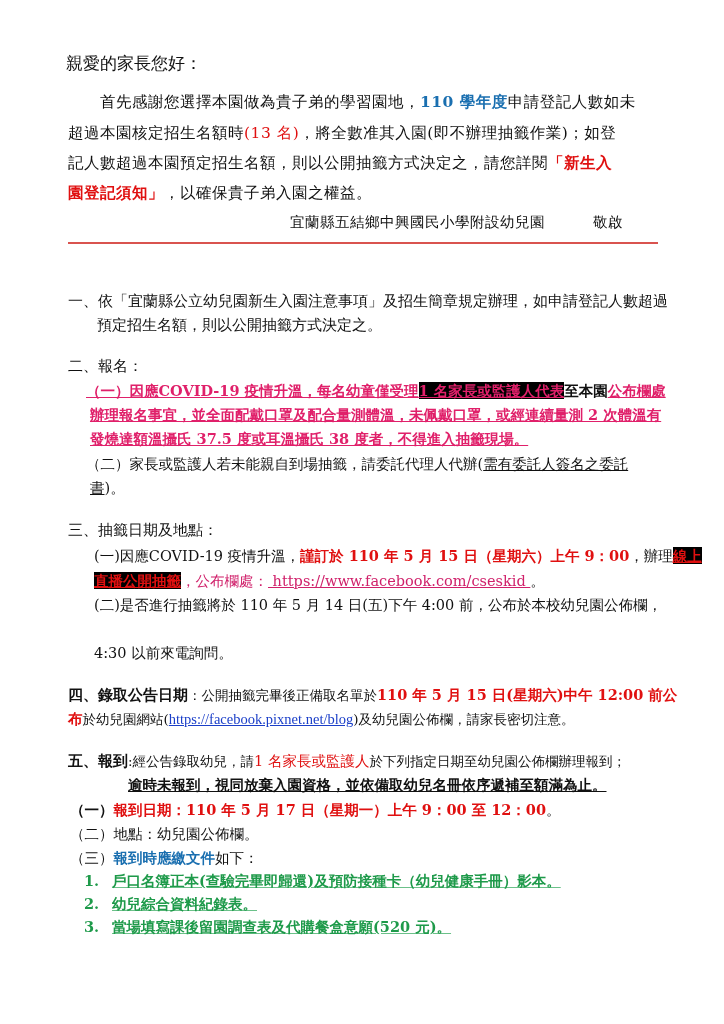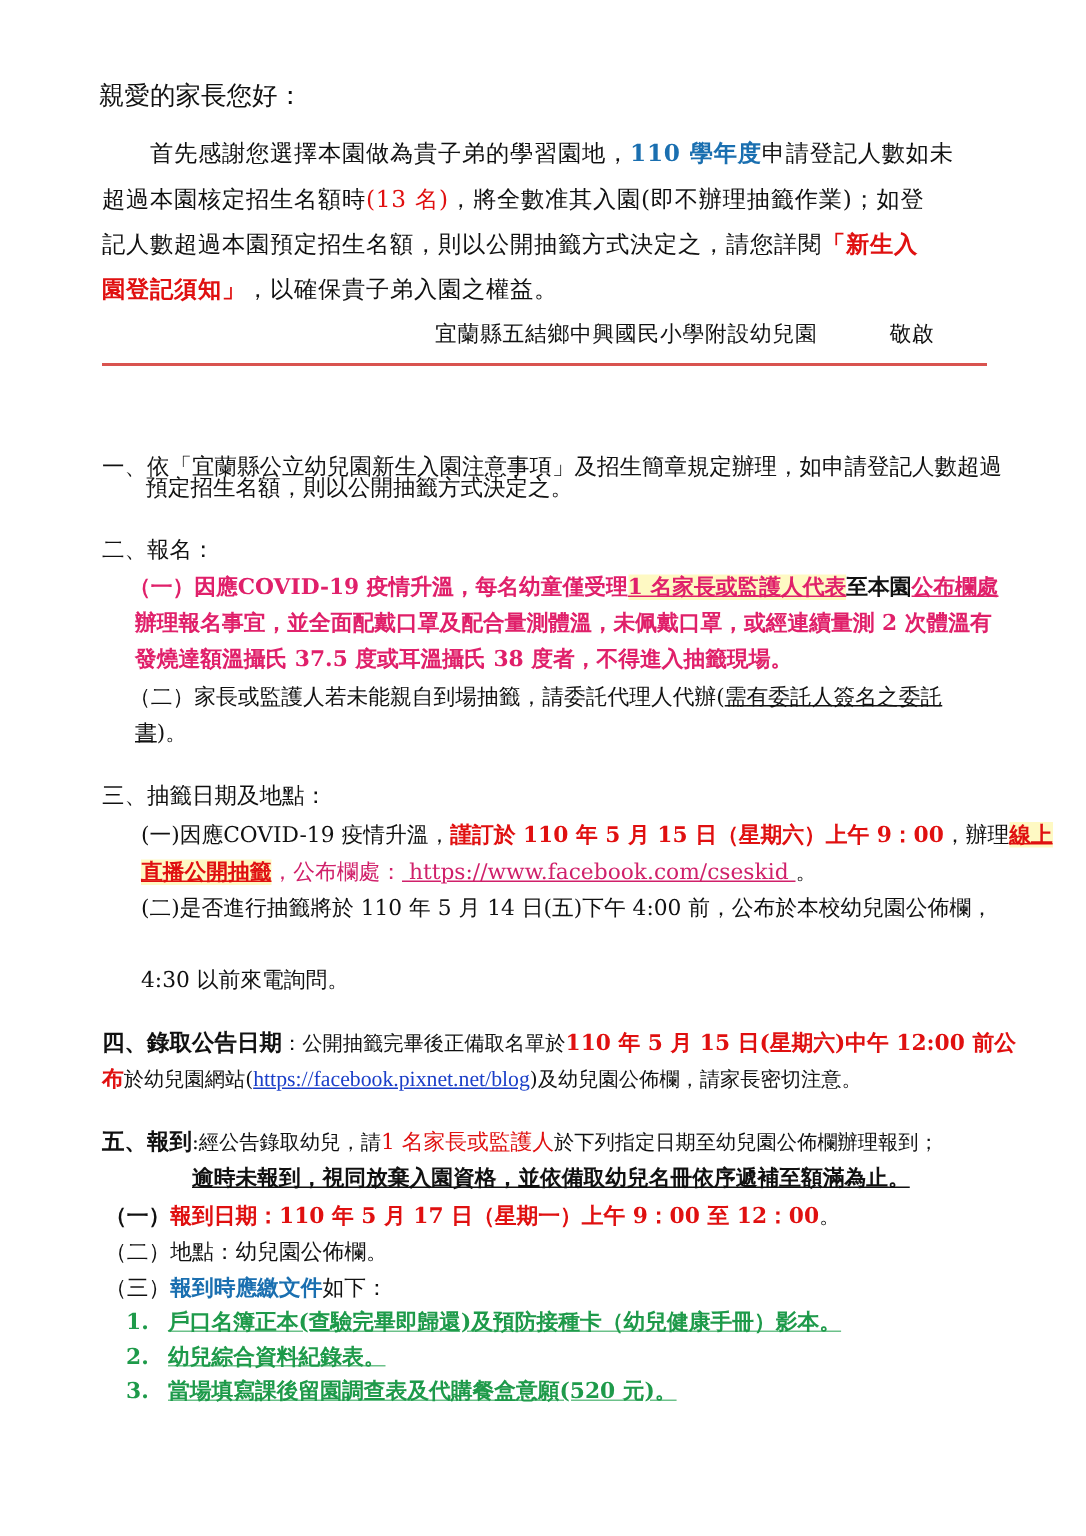--- a/index.html
+++ b/index.html
@@ -6,22 +6,22 @@
   body { width:724px; height:1024px; position:relative; overflow:hidden;
          font-family:"DejaVu Serif", "Liberation Serif", serif; color:#111; }
   .page { position:absolute; left:0; top:0; width:612px; height:1024px; }
   .sans { font-family:"DejaVu Sans", "Liberation Sans", sans-serif; }
   .line { position:absolute; white-space:nowrap; }
   .greeting { left:66px; top:52px; font-size:17px; }
   .p { font-size:15.5px; letter-spacing:0.5px; }
   .blue { color:#1a6fb0; font-weight:bold; }
   .red { color:#e01010; }
   .redb { color:#e01010; font-weight:bold; }
-  .pink { color:#e0206a; font-weight:bold; }
-  .hl { background:#fef9c3; }
+  .pink { color:#e0206a; font-weight:bold;text-decoration:underline; }
+  .hl { background:#000000; }
   .u { text-decoration:underline; }
   .green { color:#1e9a4a; font-weight:bold; }
   .greenu { color:#1e9a4a; font-weight:bold; text-decoration:underline; text-decoration-color:#6cc18a; }
   .link { color:#1a3ec8; text-decoration:underline; }
   .divider { position:absolute; left:68px; top:242px; width:590px; height:2px; background:#d9534f; }
   .title { left:72px; top:252px; font-size:19px; font-weight:bold; color:#2e74c0; letter-spacing:0.3px; }
   .sec { font-size:15px; }
   .sub { font-size:14.5px; }
 </style>
 </head>
@@ -42,21 +42,21 @@
   </div>
   <div class="line p" style="left:68px;top:183px;">
     <span class="redb">園登記須知」</span><span>，以確保貴子弟入園之權益。</span>
   </div>
   <div class="line p" style="left:290px;top:213px;font-size:14.5px;">
     <span>宜蘭縣五結鄉中興國民小學附設幼兒園</span><span style="display:inline-block;width:48px;"></span><span>敬啟</span>
   </div>
 
   <div class="divider"></div>
 
-  <div class="line sec sans" style="left:68px;top:292px;margin-top:10px;">一、依「宜蘭縣公立幼兒園新生入園注意事項」及招生簡章規定辦理，如申請登記人數超過</div>
+  <div class="line sec sans" style="left:68px;top:292px;">一、依「宜蘭縣公立幼兒園新生入園注意事項」及招生簡章規定辦理，如申請登記人數超過</div>
   <div class="line sec sans" style="left:97px;top:316px;">預定招生名額，則以公開抽籤方式決定之。</div>
 
   <div class="line sec sans" style="left:68px;top:357px;">二、報名：</div>
   <div class="line sub" style="left:86px;top:382px;">
     <span class="pink">（一）因應COVID-19 疫情升溫，每名幼童僅受理</span><span class="pink hl u">1 名家長或監護人代表</span><span style="font-weight:bold">至本園</span><span class="pink u">公布欄處</span>
   </div>
   <div class="line sub pink" style="left:90px;top:406px;">辦理報名事宜，並全面配戴口罩及配合量測體溫，未佩戴口罩，或經連續量測 2 次體溫有</div>
   <div class="line sub pink" style="left:90px;top:430px;">發燒達額溫攝氏 37.5 度或耳溫攝氏 38 度者，不得進入抽籤現場。</div>
   <div class="line sub" style="left:86px;top:455px;">
     <span>（二）家長或監護人若未能親自到場抽籤，請委託代理人代辦(</span><span class="u">需有委託人簽名之委託</span>

